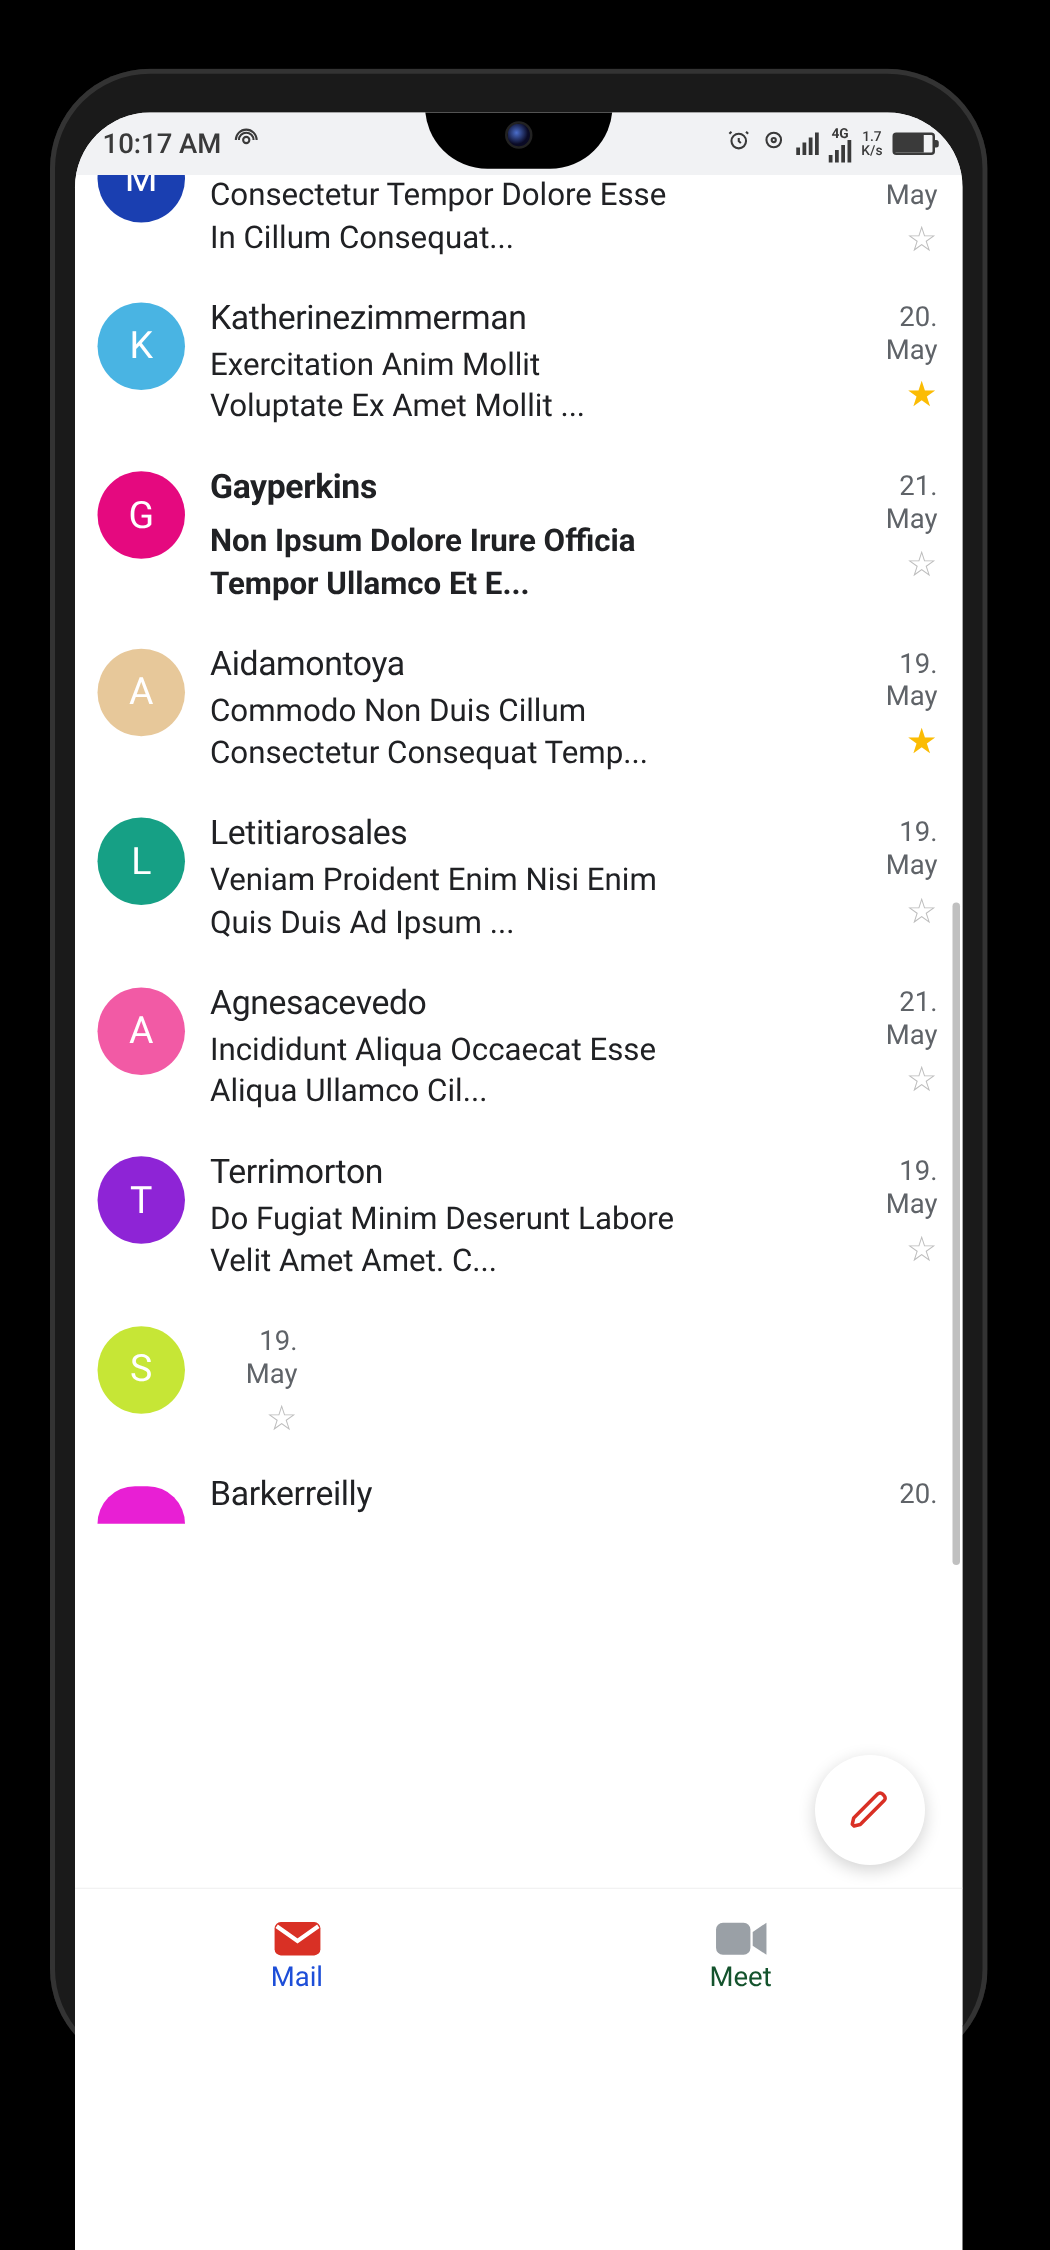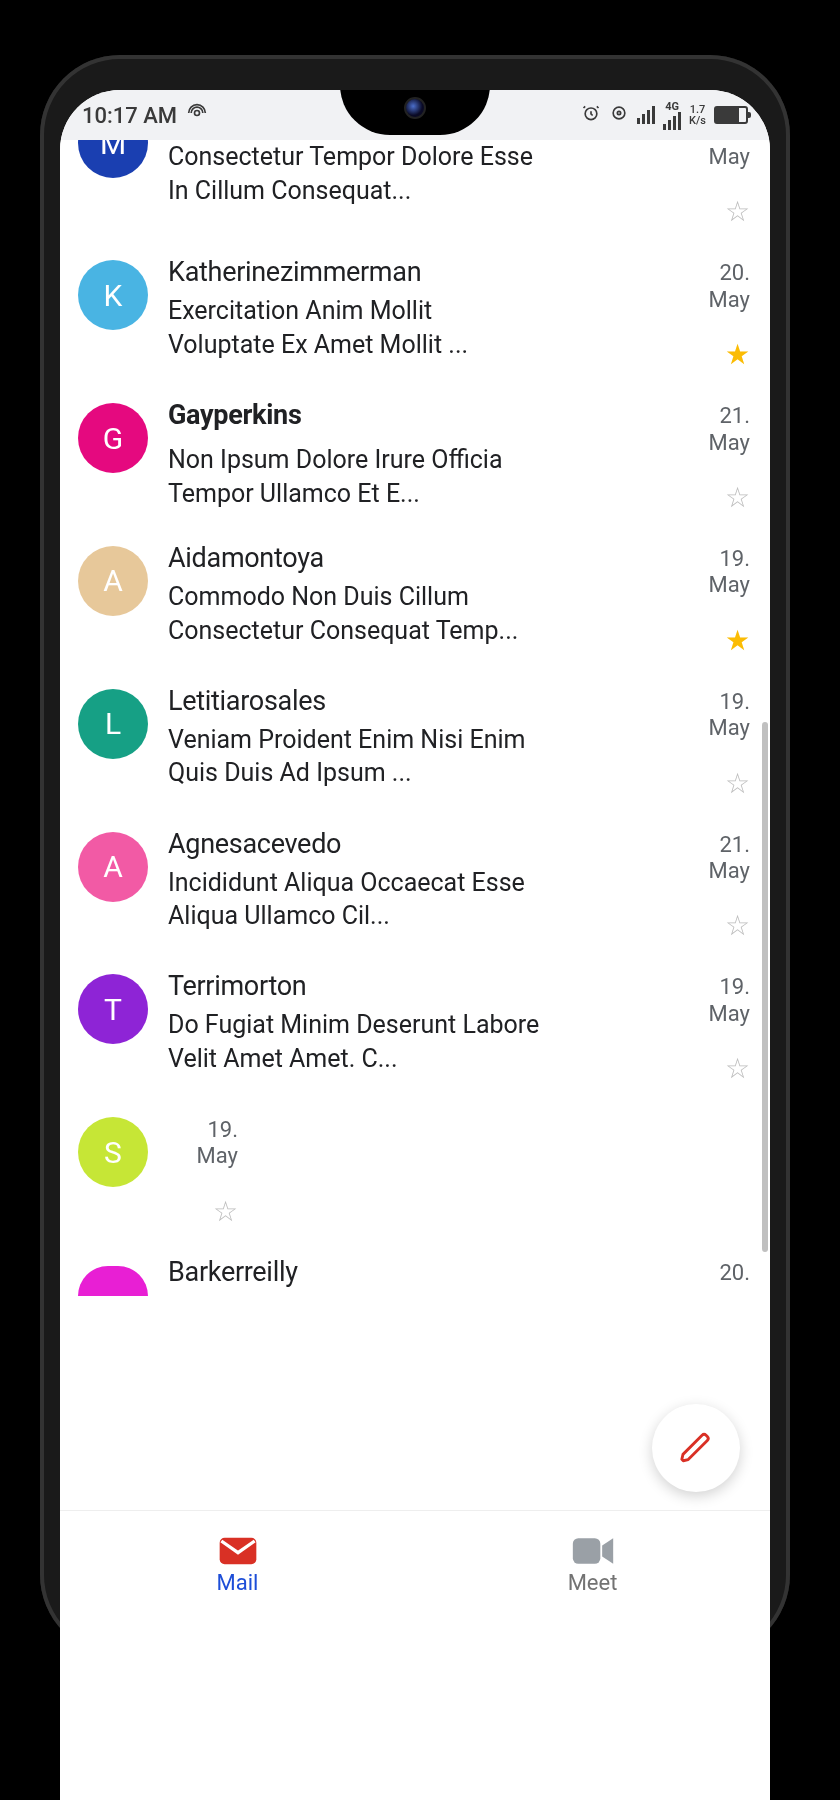--- a/index.html
+++ b/index.html
@@ -90,26 +90,26 @@
     }
     .email.partial-top{padding-top:0;}
     .email.partial-top .avatar{margin-top:-32px;}
     .body{
       flex:1;
       min-width:0;
     }
     .sender{font-size:27px;color:#202124;margin-bottom:6px;letter-spacing:-0.3px;}
     .subject{font-size:25px;color:#202124;line-height:1.35;}
     .email.unread .sender{font-weight:700;}
-    .email.unread .subject{font-weight:400;margin-top:12px;}
+    .email.unread .subject{font-weight:700;margin-top:12px;}
     .meta{
       display:flex;
       flex-direction:column;
       align-items:flex-end;
-      gap:20px;
+      gap:0;
       min-width:70px;
       padding-top:4px;
     }
     .date{font-size:22px;color:#5f6368;text-align:right;line-height:1.2;}
     .star{font-size:28px;line-height:1;margin-top:8px;cursor:pointer;}
     .star.off{color:#bdbdbd;}
     .star.on{color:#fbbc04;}
     
     .scroll-thumb{
       position:absolute;
@@ -138,21 +138,21 @@
       display:flex;
     }
     .navitem{
       flex:1;
       display:flex;
       flex-direction:column;
       align-items:center;
       justify-content:center;
       gap:4px;
       font-size:22px;
-      color:#737373;
+      color:#14532d;
       cursor:pointer;
     }
     .navitem.active{color:#1d4ed8;}
     .navitem .nicon{font-size:0;}
   </style>
 </head>
 <body>
 
 <div class="frame-outer"></div>
 

